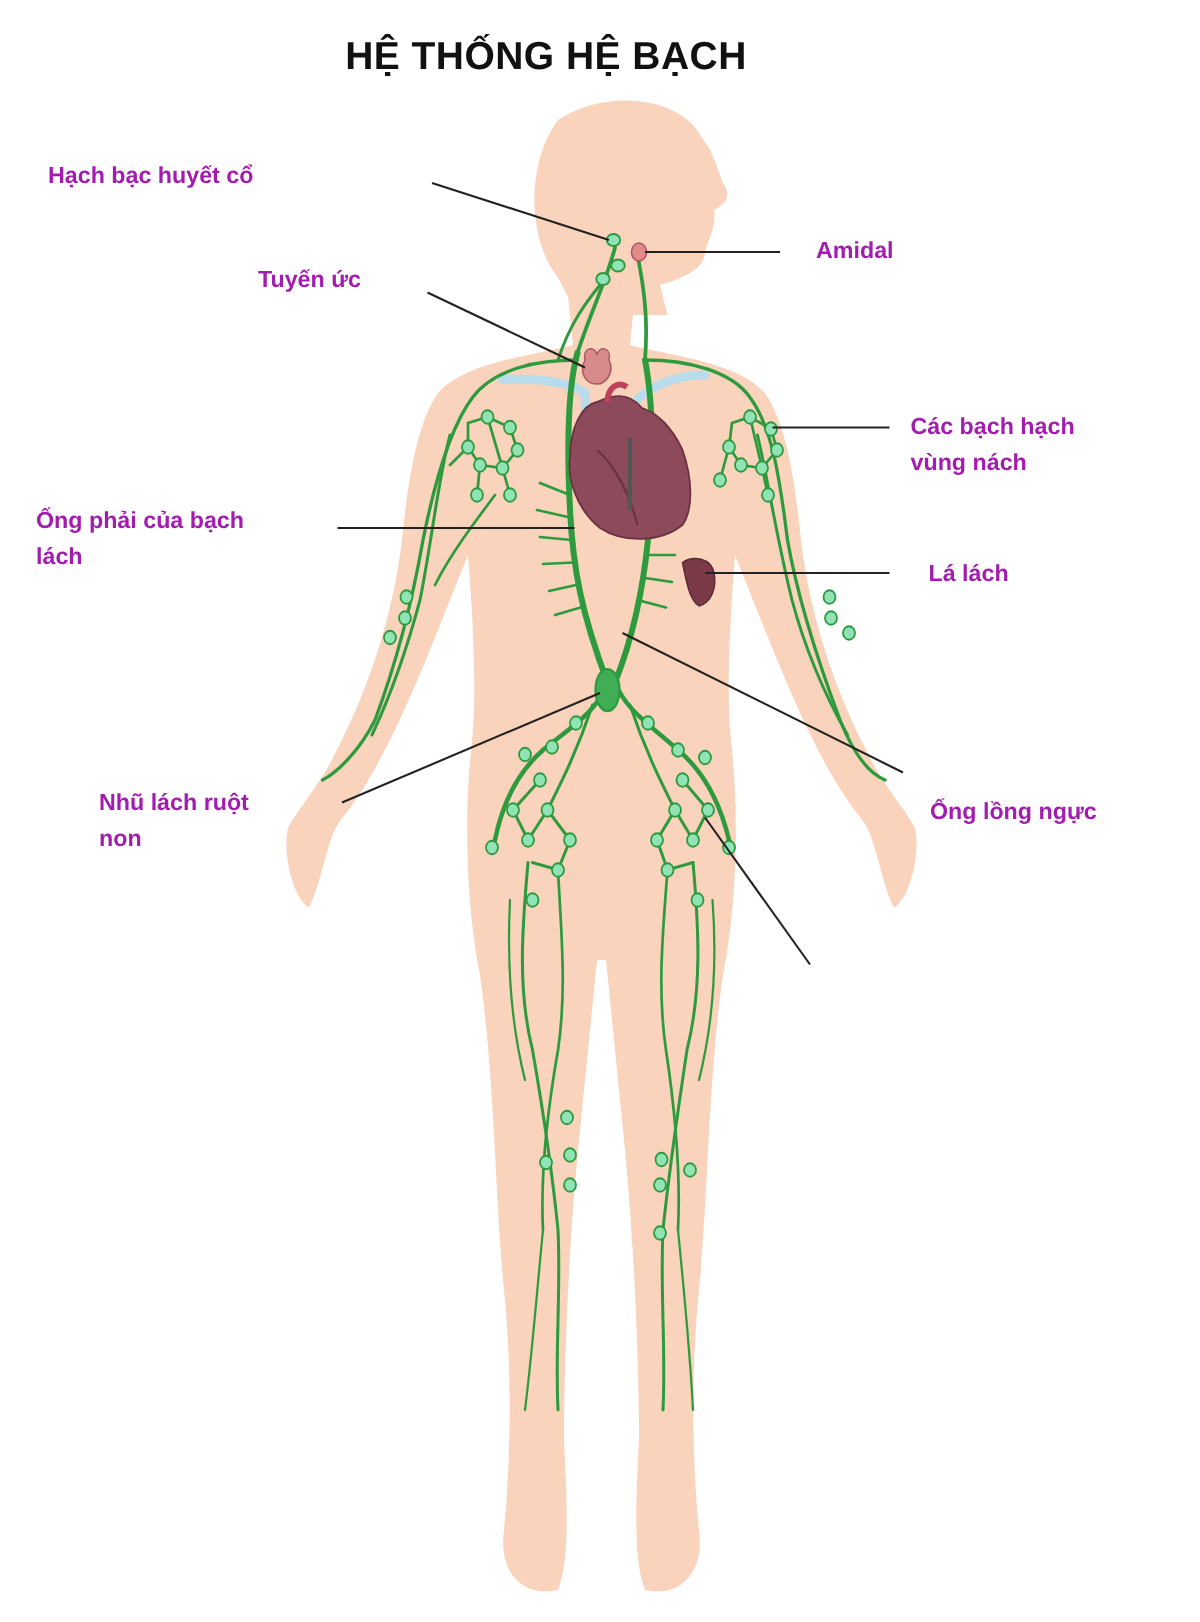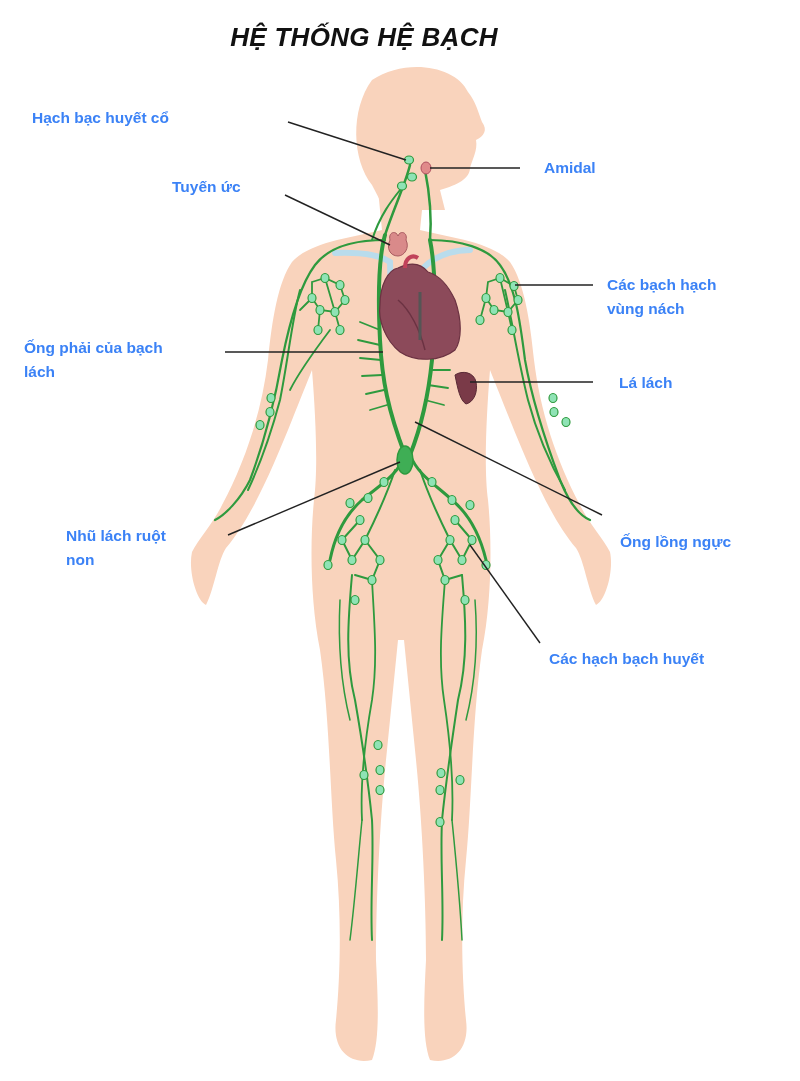--- a/index.html
+++ b/index.html
@@ -1,21 +1,21 @@
 <!DOCTYPE html>
 <html><head>
 <meta charset="utf-8">
 <style>
   html, body { margin: 0; padding: 0; background: #ffffff; }
   body { width: 800px; height: 1081px; position: relative; overflow: hidden;
          font-family: "Liberation Sans", "DejaVu Sans", sans-serif; }
   #diagram { position: absolute; left: 0; top: 0; width: 800px; height: 1081px; }
   .title { position: absolute; left: 0; top: 22px; width: 728px; text-align: center;
-           font-size: 26px; font-weight: bold; color: #111111; letter-spacing: 0.3px; font-style: italic; }
-  .label { position: absolute; font-size: 15.5px; font-weight: bold; color: #3b82f6;
+           font-size: 26px; font-weight: bold; color: #111111; letter-spacing: 0.3px; }
+  .label { position: absolute; font-size: 15.5px; font-weight: bold; color: #a21caf;
            line-height: 24px; white-space: nowrap; }
   .label span { display: block; }
 </style>
 </head>
 <body>
 
 <div class="title">HỆ THỐNG HỆ BẠCH</div>
 
 <svg id="diagram" viewBox="0 0 800 1081" xmlns="http://www.w3.org/2000/svg">
 
@@ -184,14 +184,13 @@
   <span>Lá lách</span>
 </div>
 <div class="label" style="left:620px; top:514px;margin-top:16px;">
   <span>Ống lồng ngực</span>
 </div>
 <div class="label" style="left:66px; top:524px;">
   <span>Nhũ lách ruột</span>
   <span>non</span>
 </div>
 <div class="label" style="left:549px; top:647px;">
-  <span>Các hạch bạch huyết</span>
 </div>
 
 </body></html>

